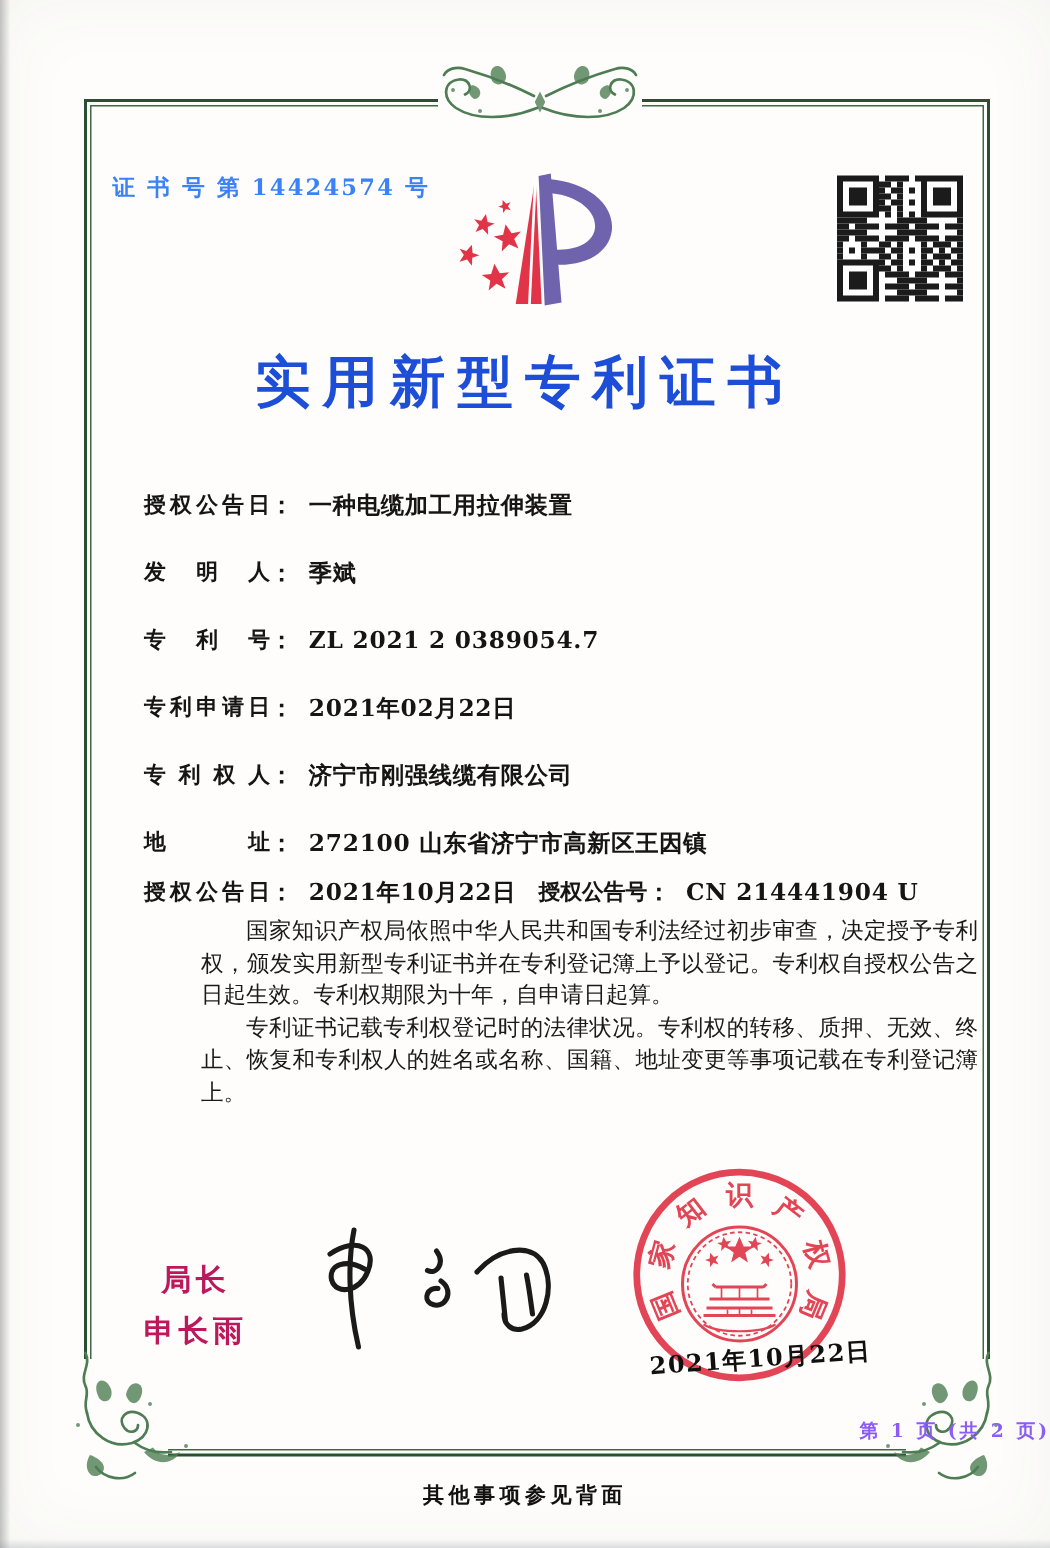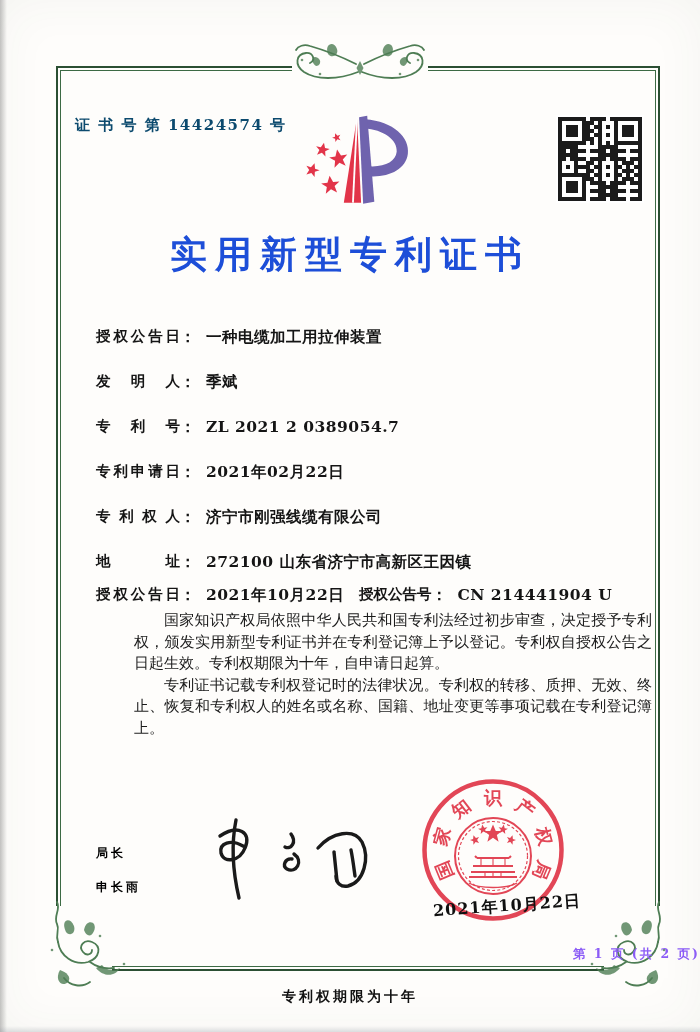--- a/index.html
+++ b/index.html
@@ -13,21 +13,21 @@
         background:linear-gradient(0deg,rgba(130,140,150,.25),rgba(130,140,150,0));}
 
   
   .frame{position:absolute;left:56px;top:66px;width:600px;height:901px;
          border:2.5px solid #2b4f33;}
   .frame-inner{position:absolute;inset:2px;border:1px solid #3c6a44;}
 
   .ornament{position:absolute;}
 
   .cert-no{position:absolute;left:75px;top:116px;font-size:15px;font-weight:700;
-           letter-spacing:1.5px;color:#0c4a6e;}
+           letter-spacing:1.5px;color:#3b82f6;}
 
   .logo{position:absolute;left:294px;top:111px;width:122px;height:102px;}
   .qr{position:absolute;left:556px;top:115px;width:88px;height:88px;}
 
   .title{position:absolute;left:0;top:230px;width:100%;text-align:center;
          font-size:37px;font-weight:700;letter-spacing:8px;color:#1d4ed8;}
 
   .fields{position:absolute;left:96px;top:322px;width:520px;}
   .row{height:45px;padding-top:5px;box-sizing:border-box;position:relative;
        font-size:15.5px;font-weight:600;color:#151515;white-space:nowrap;}
@@ -36,22 +36,22 @@
   .colon{display:inline-block;vertical-align:top;}
   .fvalue{display:inline-block;margin-left:5px;vertical-align:top;letter-spacing:.5px;}
   .row-grant{margin-top:-12px;}
   .pair2{position:absolute;left:263px;top:5px;}
   .pair2 .flabel{width:auto;text-align:left;text-align-last:auto;font-size:14.5px;}
 
   .paras{position:absolute;left:94px;top:610px;width:518px;margin-left:40px;}
   .paras p{margin:0;font-size:15px;line-height:21.5px;text-align:justify;
            text-indent:30px;font-weight:500;color:#1a1a1a;}
 
-  .director{position:absolute;left:96px;top:836px;font-size:12px;font-weight:700;
-            letter-spacing:3px;color:#000000;line-height:34px;}
+  .director{position:absolute;left:96px;top:836px;font-size:20px;font-weight:700;
+            letter-spacing:3px;color:#be185d;line-height:34px;text-align:center;}
   .signature{position:absolute;left:198px;top:806px;width:185px;height:100px;}
 
   .seal{position:absolute;left:419px;top:776px;width:148px;height:148px;opacity:.93;}
   .seal-date{position:absolute;left:433px;top:896px;font-size:16px;font-weight:700;
              letter-spacing:1px;color:#101010;transform:rotate(-4deg);}
 
   .page-info{position:absolute;left:0;top:946px;width:100%;text-align:right;
              font-size:12.5px;font-weight:600;letter-spacing:2px;color:#8b5cf6;}
   .back-note{position:absolute;left:0;top:988px;width:100%;text-align:center;
              font-size:14px;font-weight:700;letter-spacing:3px;color:#111;}
@@ -434,15 +434,15 @@
       <text x="74" y="21" dominant-baseline="central">识</text>
       <text x="106.3" y="32" dominant-baseline="central" transform="rotate(37.5 106.3 32)">产</text>
       <text x="125.2" y="60.3" dominant-baseline="central" transform="rotate(75 125.2 60.3)">权</text>
       <text x="123" y="94.3" dominant-baseline="central" transform="rotate(112.5 123 94.3)">局</text>
     </g>
   </svg>
 
   <div class="seal-date">2021年10月22日</div>
 
   <div class="page-info">第 1 页 (共 2 页)</div>
-  <div class="back-note">专利权期限为十年</div>
+  <div class="back-note">其他事项参见背面</div>
 
 </div>
 
 </body></html>

